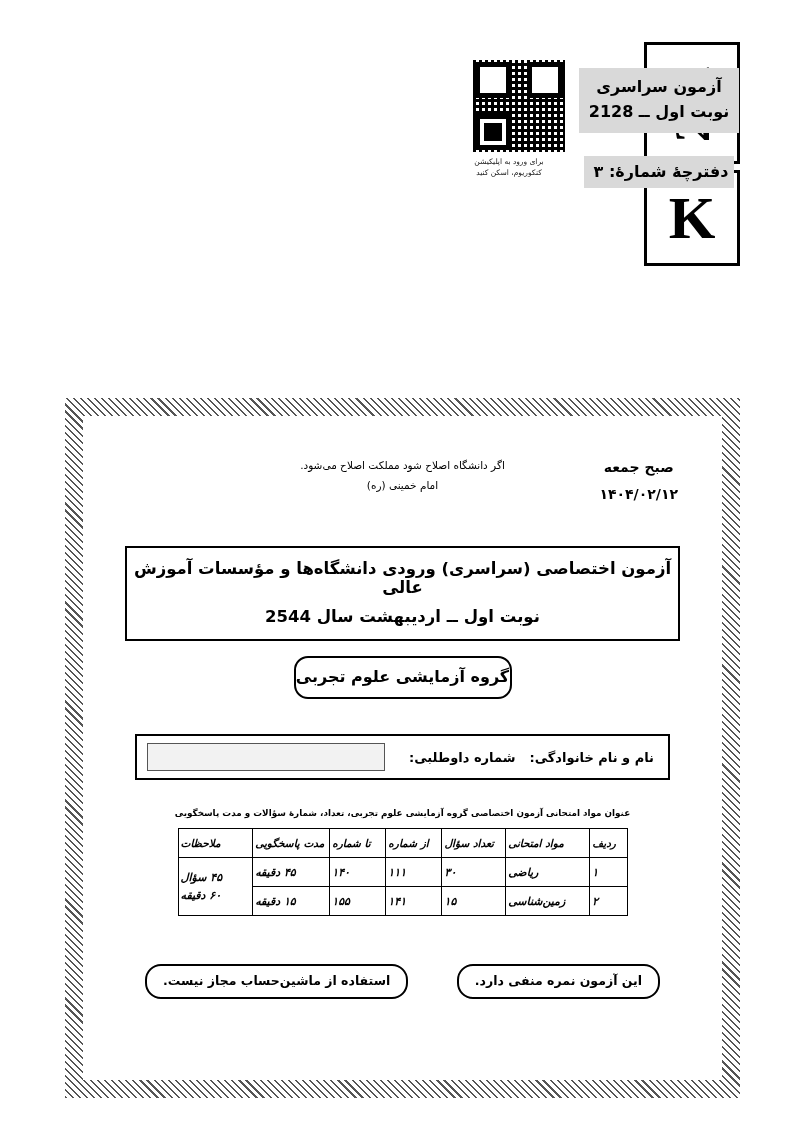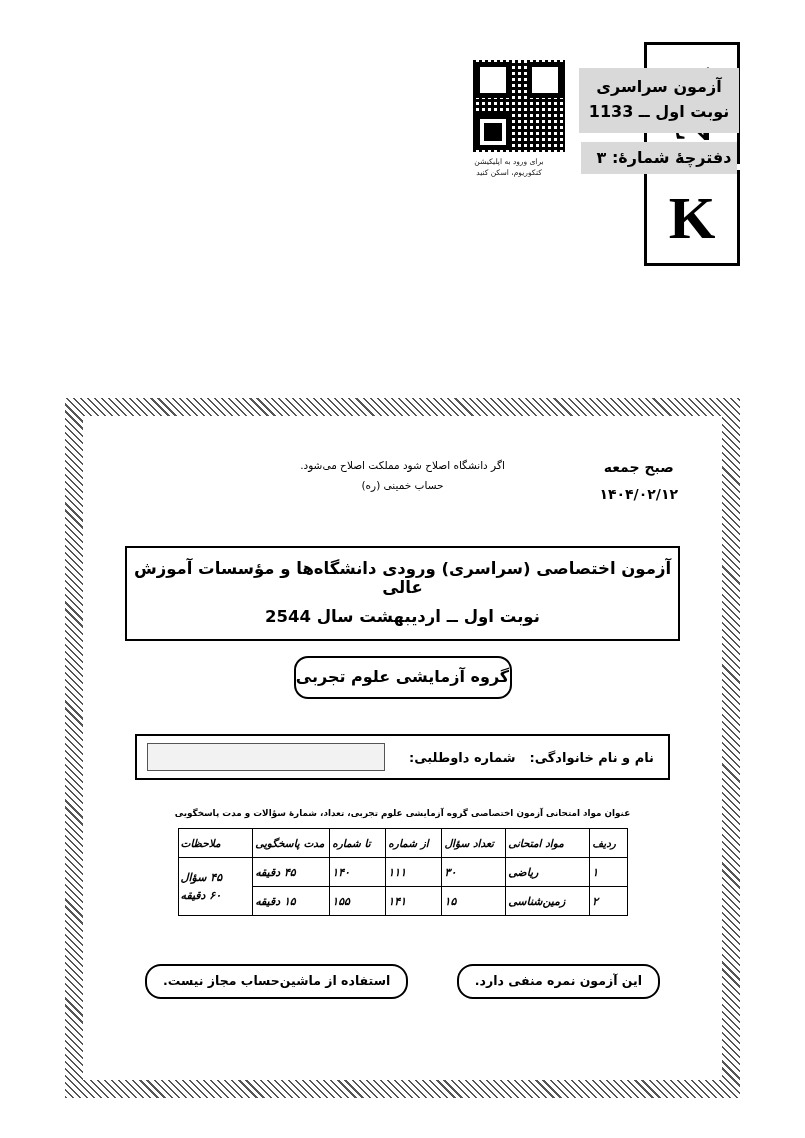--- a/index.html
+++ b/index.html
@@ -71,22 +71,22 @@
   }
   .title-band {
     background: #d9d9d9;
     padding: 7px 6px 8px 6px;
     font-size: 16px;
     font-weight: bold;
     line-height: 1.55;
   }
   .title-sub {
     background: #d9d9d9;
-    margin-top: 9px;
-    padding: 6px 6px 7px 16px;
+    margin-top: 23px;
+    padding: 6px 6px 7px 10px;
     font-size: 16px;
     font-weight: bold;
     display: inline-block;
   }
 
   
   .qr-wrap {
     position: absolute;
     right: 240px;
     top: 60px;
@@ -296,33 +296,33 @@
     </div>
     <div class="qr-caption">
       <div>برای ورود به اپلیکیشن</div>
       <div>کنکوریوم، اسکن کنید</div>
     </div>
   </div>
 
   <div class="title-block">
     <div class="title-band">
       <div>آزمون سراسری</div>
-      <div>نوبت اول ــ 1133</div>
+      <div>نوبت اول ــ 2128</div>
     </div>
     <div class="title-sub">دفترچهٔ شمارهٔ: ۳</div>
   </div>
 
 </div>
 
 <div class="frame">
   <div class="frame-inner">
 
     <div class="quote">
       <span class="q1">اگر دانشگاه اصلاح شود مملکت اصلاح می‌شود.</span>
-      <span class="q2">حساب خمینی (ره)</span>
+      <span class="q2">امام خمینی (ره)</span>
     </div>
 
     <div class="date-block">
       <div>صبح جمعه</div>
       <div>۱۴۰۴/۰۲/۱۲</div>
     </div>
 
     <div class="main-title-box">
       <div class="main-title-line1">آزمون اختصاصی (سراسری) ورودی دانشگاه‌ها و مؤسسات آموزش عالی</div>
       <div class="main-title-line2">نوبت اول ــ اردیبهشت سال 2544</div>

